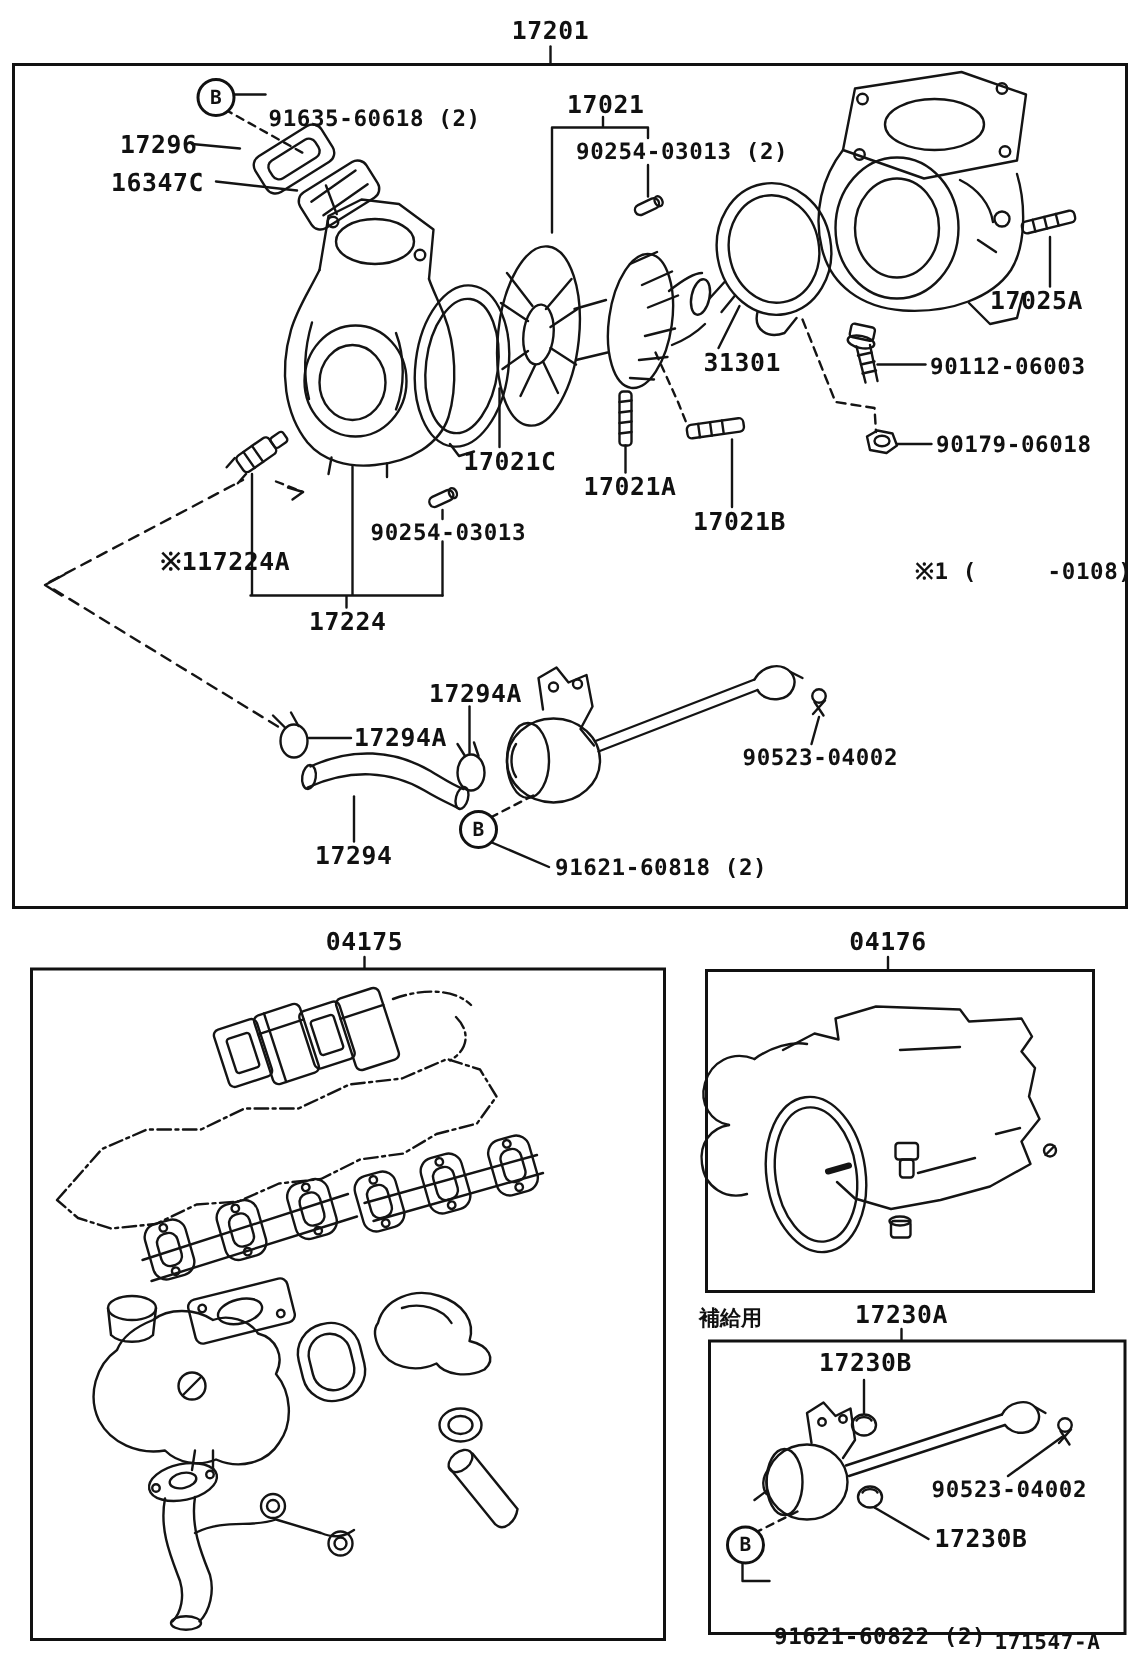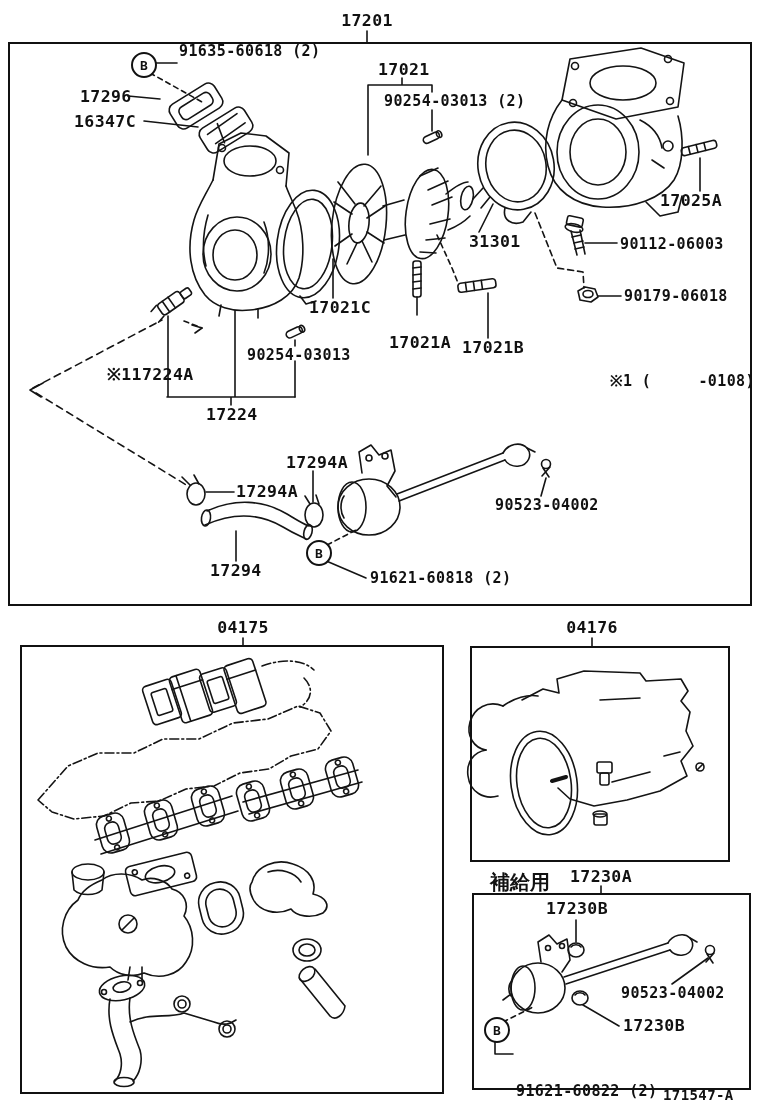--- a/index.html
+++ b/index.html
@@ -4,21 +4,21 @@
 <style>
   html,body{margin:0;padding:0;background:#fff;}
   .stage{position:relative;width:760px;height:1112px;background:#fff;overflow:hidden;
          font-family:"DejaVu Sans Mono",monospace;color:#111;}
   .art{position:absolute;left:0;top:0;z-index:1;}
   .box{position:absolute;border:2.2px solid #111;z-index:2;background:transparent;}
   .lbl{position:absolute;z-index:3;font-weight:700;font-size:15px;line-height:1;
        letter-spacing:.4px;white-space:pre;color:#111;}
   .lbl.big{font-size:16.5px;}
   .lbl.center{transform:translateX(-50%);}
-  .lbl.jp{font-size:20px;letter-spacing:0;margin-left:24px;}
+  .lbl.jp{font-size:14px;letter-spacing:0;}
   .bmark{position:absolute;z-index:3;width:22px;height:22px;border:2px solid #111;
          border-radius:50%;display:flex;align-items:center;justify-content:center;
          font-weight:700;font-size:13px;background:#fff;}
   svg *{vector-effect:non-scaling-stroke;}
 </style>
 </head>
 <body>
 
 <div class="stage">
 
@@ -357,34 +357,34 @@
   <div class="box" style="left:8px;top:42px;width:740px;height:560px;"></div>
   <div class="box" style="left:20px;top:645px;width:420px;height:445px;"></div>
   <div class="box" style="left:470px;top:646px;width:256px;height:212px;"></div>
   <div class="box" style="left:472px;top:893px;width:275px;height:193px;"></div>
 
   <div class="lbl big center" style="left:367px;top:13px;">17201</div>
 
   <div class="bmark" style="left:131px;top:52px;">
       <span>B</span>
     </div>
-  <div class="lbl" style="left:179px;top:44px;text-align:right;">91635-60618 (2)</div>
+  <div class="lbl" style="left:179px;top:72px;text-align:right;">91635-60618 (2)</div>
   <div class="lbl big" style="left:80px;top:89px;">17296</div>
   <div class="lbl big" style="left:74px;top:114px;">16347C</div>
 
   <div class="lbl big" style="left:378px;top:62px;">17021</div>
   <div class="lbl" style="left:384px;top:94px;">90254-03013 (2)</div>
 
   <div class="lbl big" style="left:469px;top:234px;">31301</div>
   <div class="lbl big" style="left:660px;top:193px;">17025A</div>
   <div class="lbl" style="left:620px;top:237px;">90112-06003</div>
   <div class="lbl" style="left:624px;top:289px;">90179-06018</div>
 
   <div class="lbl big" style="left:309px;top:300px;">17021C</div>
-  <div class="lbl big" style="left:389px;top:335px;text-align:right;">17021A</div>
+  <div class="lbl big" style="left:389px;top:317px;text-align:right;">17021A</div>
   <div class="lbl big" style="left:462px;top:340px;">17021B</div>
   <div class="lbl" style="left:247px;top:348px;">90254-03013</div>
 
   <div class="lbl big" style="left:107px;top:367px;">※117224A</div>
   <div class="lbl big" style="left:206px;top:407px;">17224</div>
   <div class="lbl" style="left:578px;top:374px;margin-left:32px;">※1 (     -0108)</div>
 
   <div class="lbl big" style="left:286px;top:455px;">17294A</div>
   <div class="lbl big" style="left:236px;top:484px;">17294A</div>
   <div class="lbl big" style="left:210px;top:563px;">17294</div>

